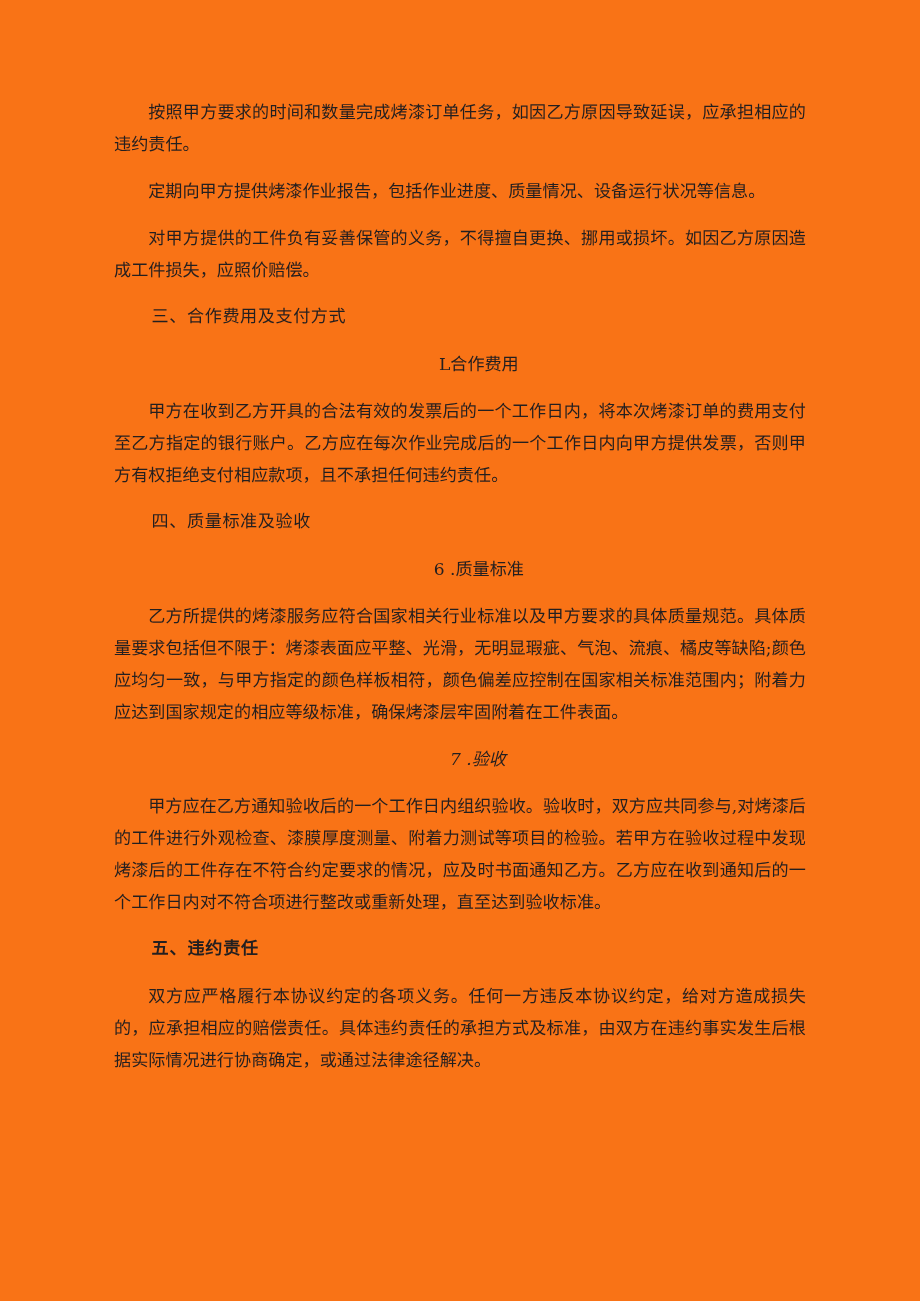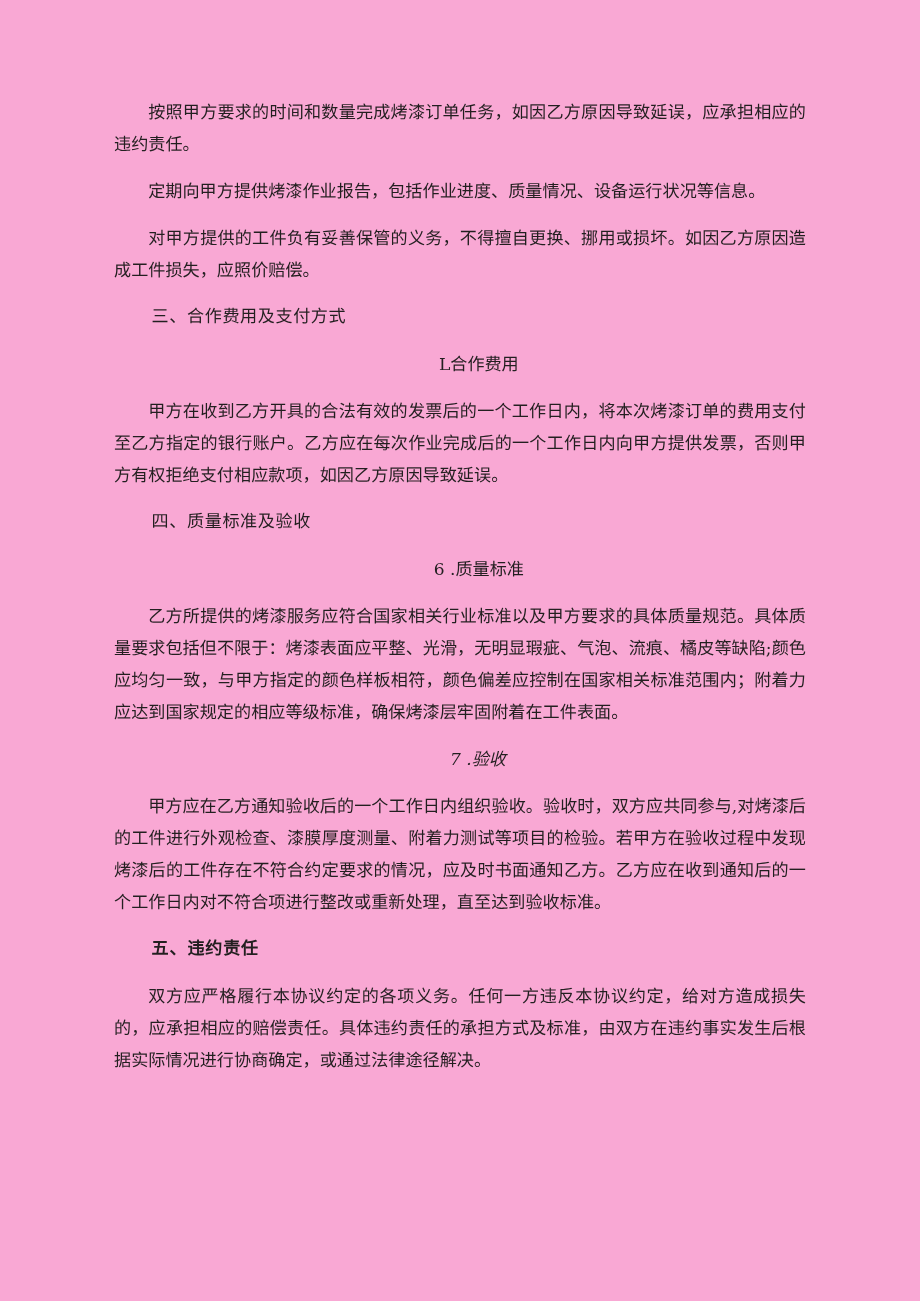--- a/index.html
+++ b/index.html
@@ -6,21 +6,21 @@
   html, body {
     margin: 0;
     padding: 0;
     background: #ffffff;
   }
   .page {
     position: relative;
     width: 920px;
     height: 1301px;
     margin: 0 auto;
-    background: #f9a8d4;
+    background: #f97316;
     overflow: hidden;
     box-sizing: border-box;
   }
   .doc-body {
     position: absolute;
     left: 114px;
     top: 96px;
     width: 692px;
   }
   .para {
@@ -80,21 +80,21 @@
     <p class="para">定期向甲方提供烤漆作业报告，包括作业进度、质量情况、设备运行状况等信息。</p>
 
     <p class="para">对甲方提供的工件负有妥善保管的义务，不得擅自更换、挪用或损坏。如因乙方原因造成工件损失，应照价赔偿。</p>
 
     <p class="heading">三、合作费用及支付方式</p>
 
     <p class="subheading">L合作费用</p>
 
 
 
-    <p class="para">甲方在收到乙方开具的合法有效的发票后的一个工作日内，将本次烤漆订单的费用支付至乙方指定的银行账户。乙方应在每次作业完成后的一个工作日内向甲方提供发票，否则甲方有权拒绝支付相应款项，如因乙方原因导致延误。</p>
+    <p class="para">甲方在收到乙方开具的合法有效的发票后的一个工作日内，将本次烤漆订单的费用支付至乙方指定的银行账户。乙方应在每次作业完成后的一个工作日内向甲方提供发票，否则甲方有权拒绝支付相应款项，且不承担任何违约责任。</p>
 
     <p class="heading">四、质量标准及验收</p>
 
     <p class="subheading">6 .质量标准</p>
 
     <p class="para">乙方所提供的烤漆服务应符合国家相关行业标准以及甲方要求的具体质量规范。具体质量要求包括但不限于：烤漆表面应平整、光滑，无明显瑕疵、气泡、流痕、橘皮等缺陷;颜色应均匀一致，与甲方指定的颜色样板相符，颜色偏差应控制在国家相关标准范围内；附着力应达到国家规定的相应等级标准，确保烤漆层牢固附着在工件表面。</p>
 
     <p class="subheading tight">7 .验收</p>
 
     <p class="para">甲方应在乙方通知验收后的一个工作日内组织验收。验收时，双方应共同参与,对烤漆后的工件进行外观检查、漆膜厚度测量、附着力测试等项目的检验。若甲方在验收过程中发现烤漆后的工件存在不符合约定要求的情况，应及时书面通知乙方。乙方应在收到通知后的一个工作日内对不符合项进行整改或重新处理，直至达到验收标准。</p>

